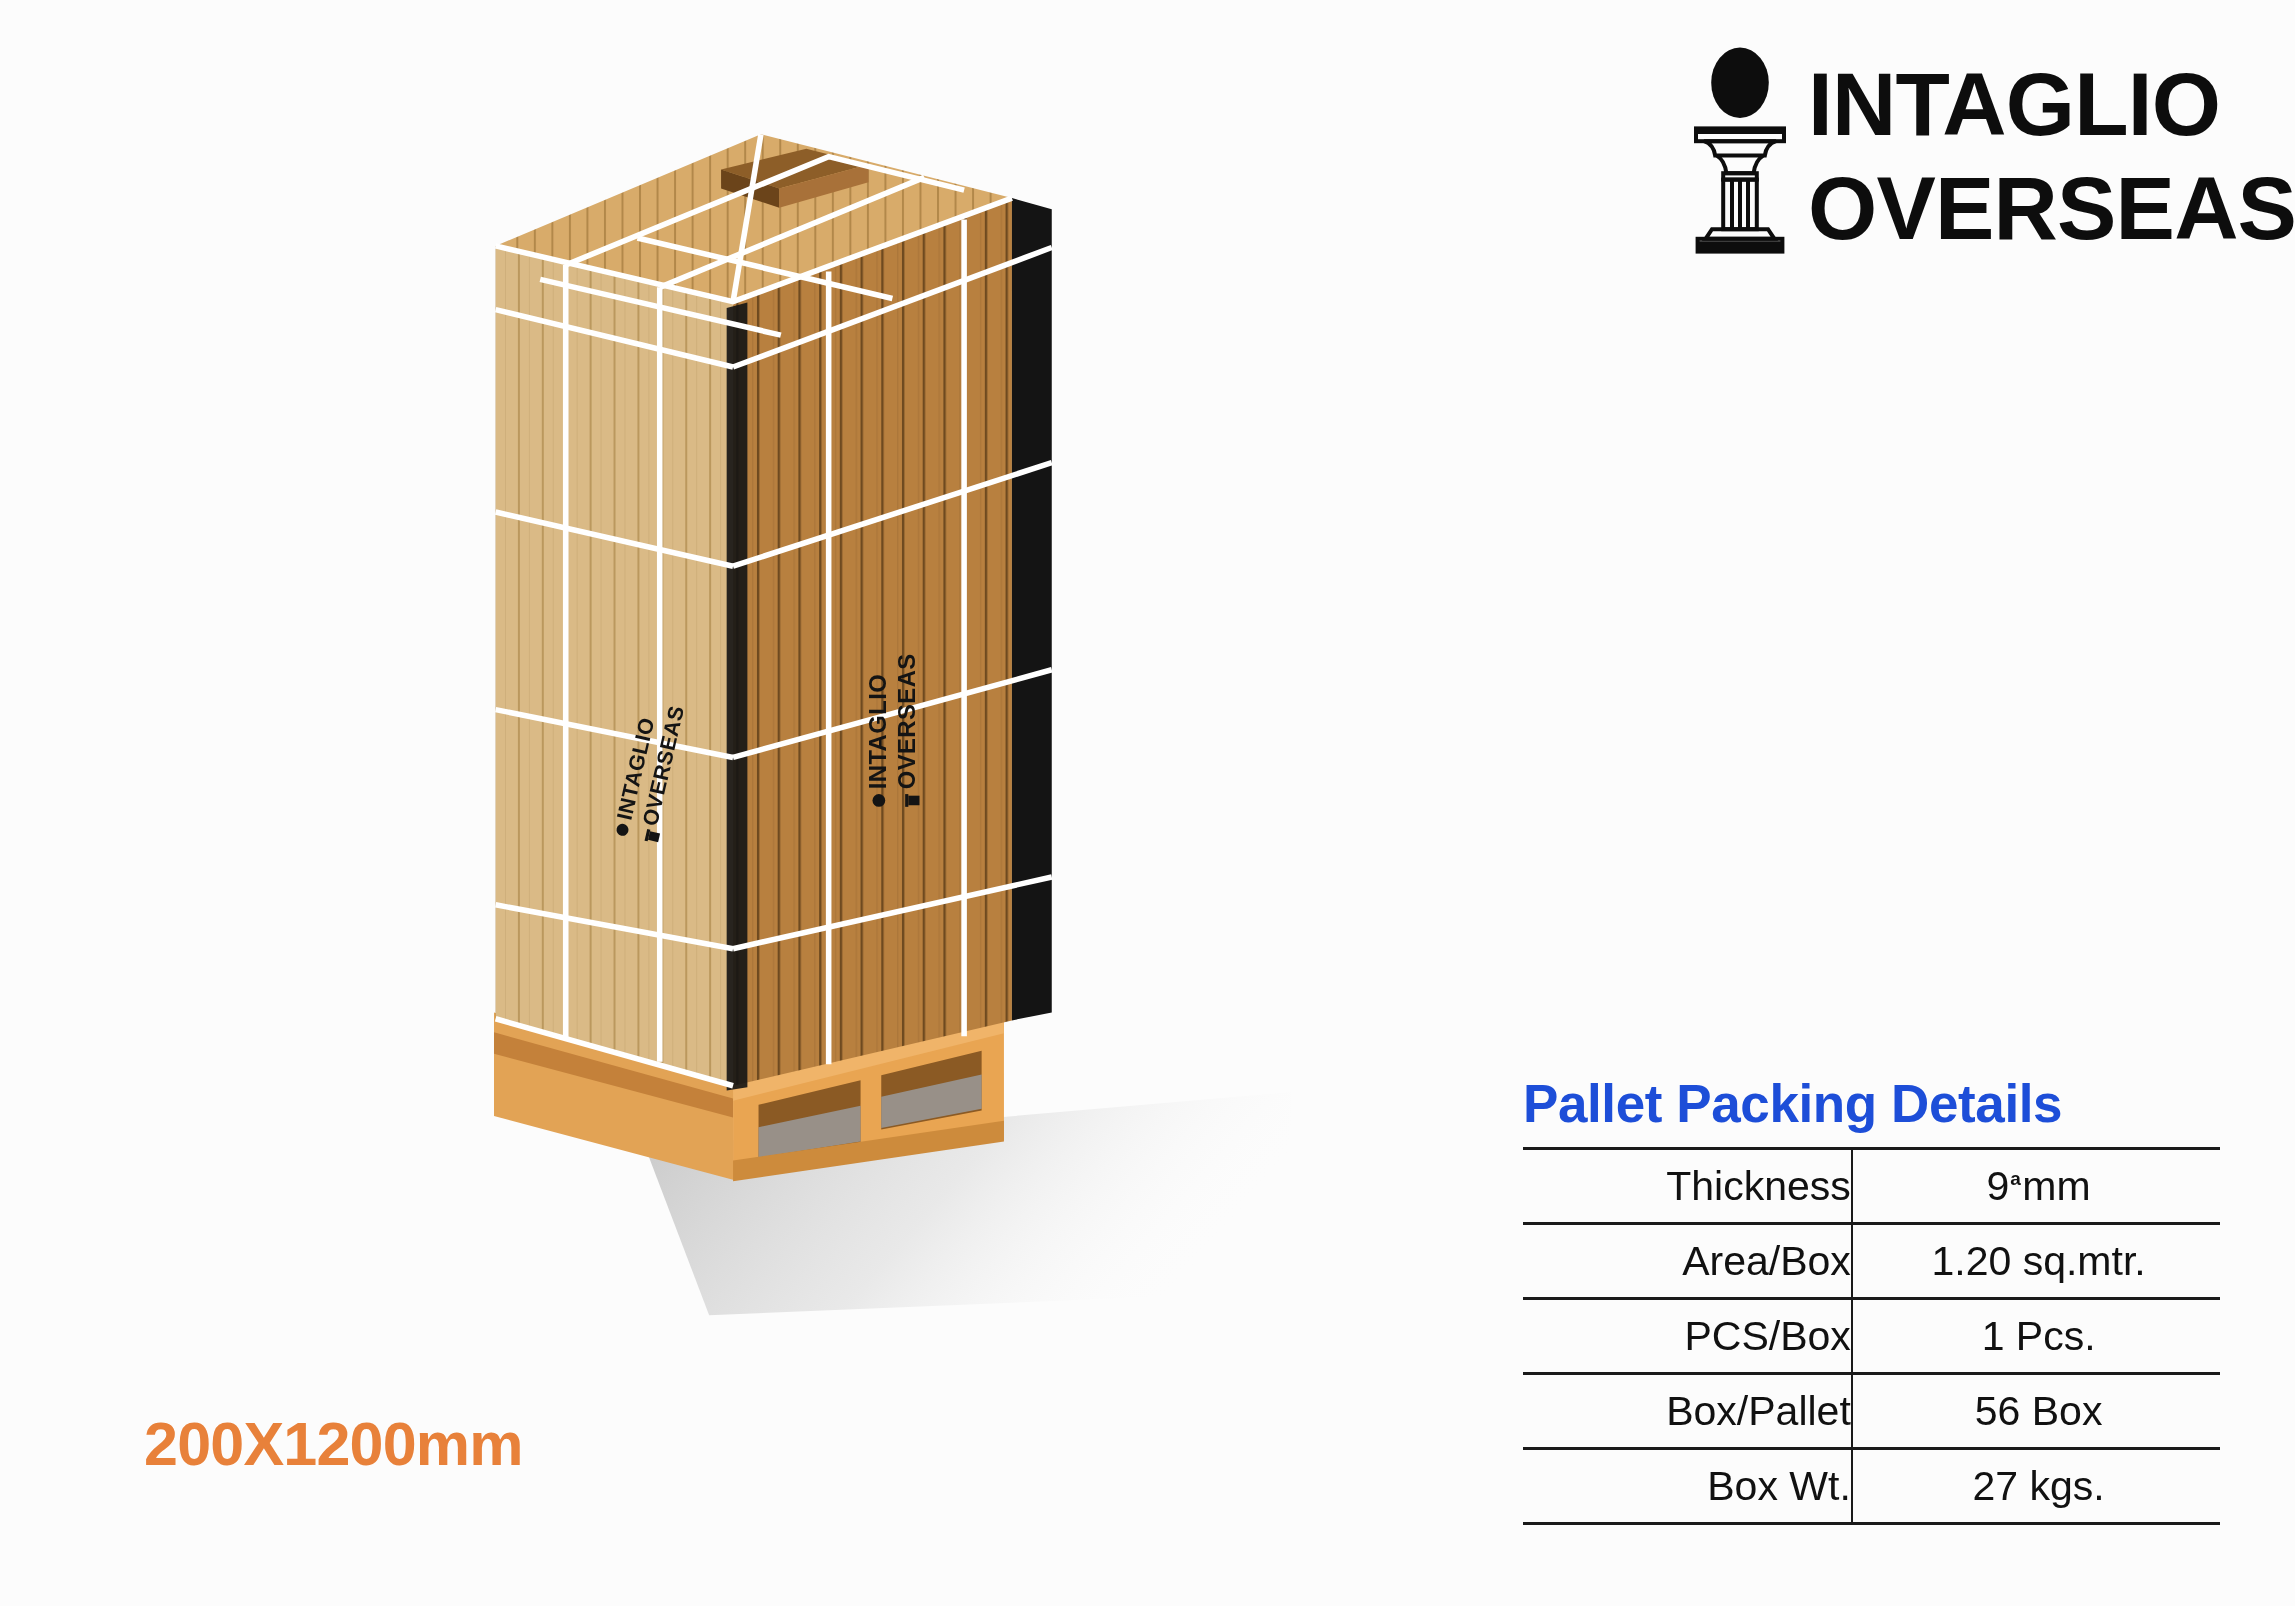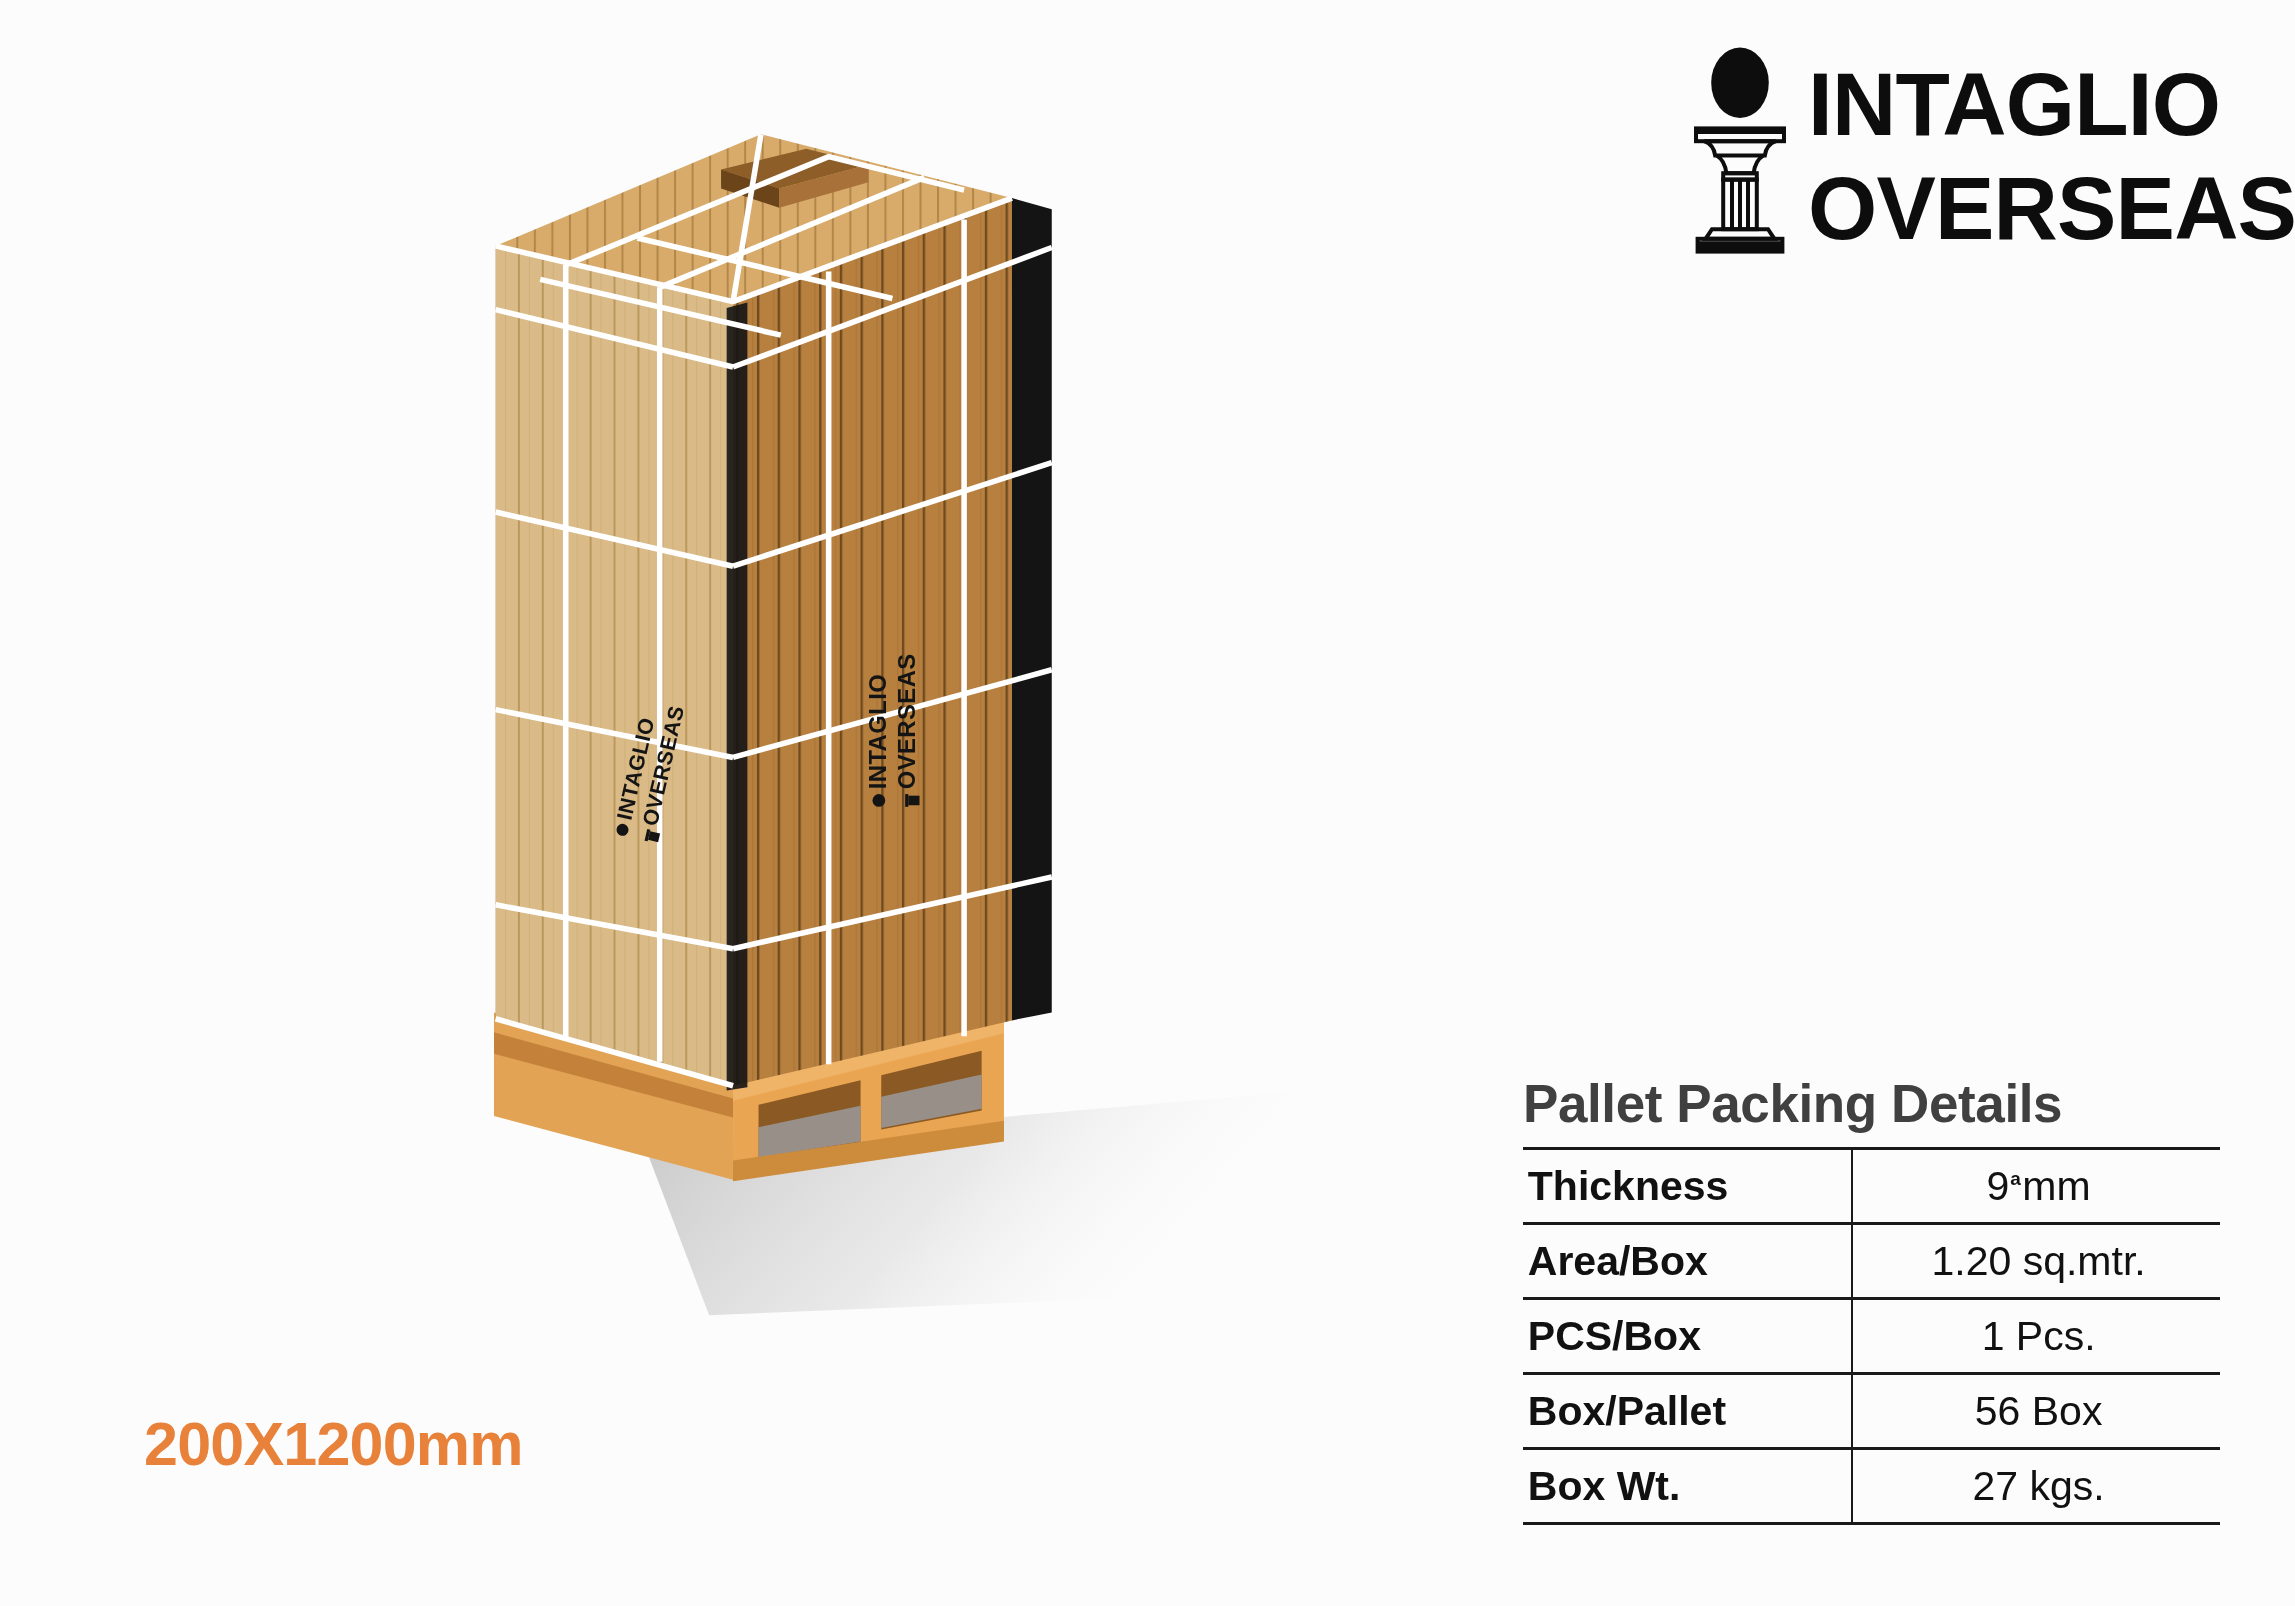--- a/index.html
+++ b/index.html
@@ -97,21 +97,21 @@
     left: 1523px;
     top: 1072px;
     width: 685px;
   }
   #specs-title {
     font-family: "Liberation Sans", sans-serif;
     font-weight: 700;
     font-size: 53px;
     line-height: 64px;
     letter-spacing: -0.4px;
-    color: #404040;
+    color: #1d4ed8;
     white-space: nowrap;
     margin: 0 0 11px 0;
   }
   table#specs-table {
     border-collapse: collapse;
     width: 685px;
     table-layout: fixed;
   }
   table#specs-table tr { height: 75px; }
   table#specs-table td {
@@ -119,21 +119,22 @@
     padding: 0 0 0 4.8px;
     vertical-align: middle;
     font-family: "Liberation Sans", sans-serif;
     font-size: 41px;
     color: #111111;
     white-space: nowrap;
   }
   table#specs-table tr:last-child td { border-bottom: 3.2px solid #1a1a1a; }
   td.spec-label {
     width: 323px;
-    font-weight: 700;
+    font-weight: 400;
+    text-align: right;
   }
   td.spec-value {
     width: 362px;
     font-weight: 400;
     border-left: 2.4px solid #1a1a1a;
     padding-left: 21px;
     text-align: center;
   }
   .sup-mark {
     font-size: 19px;

